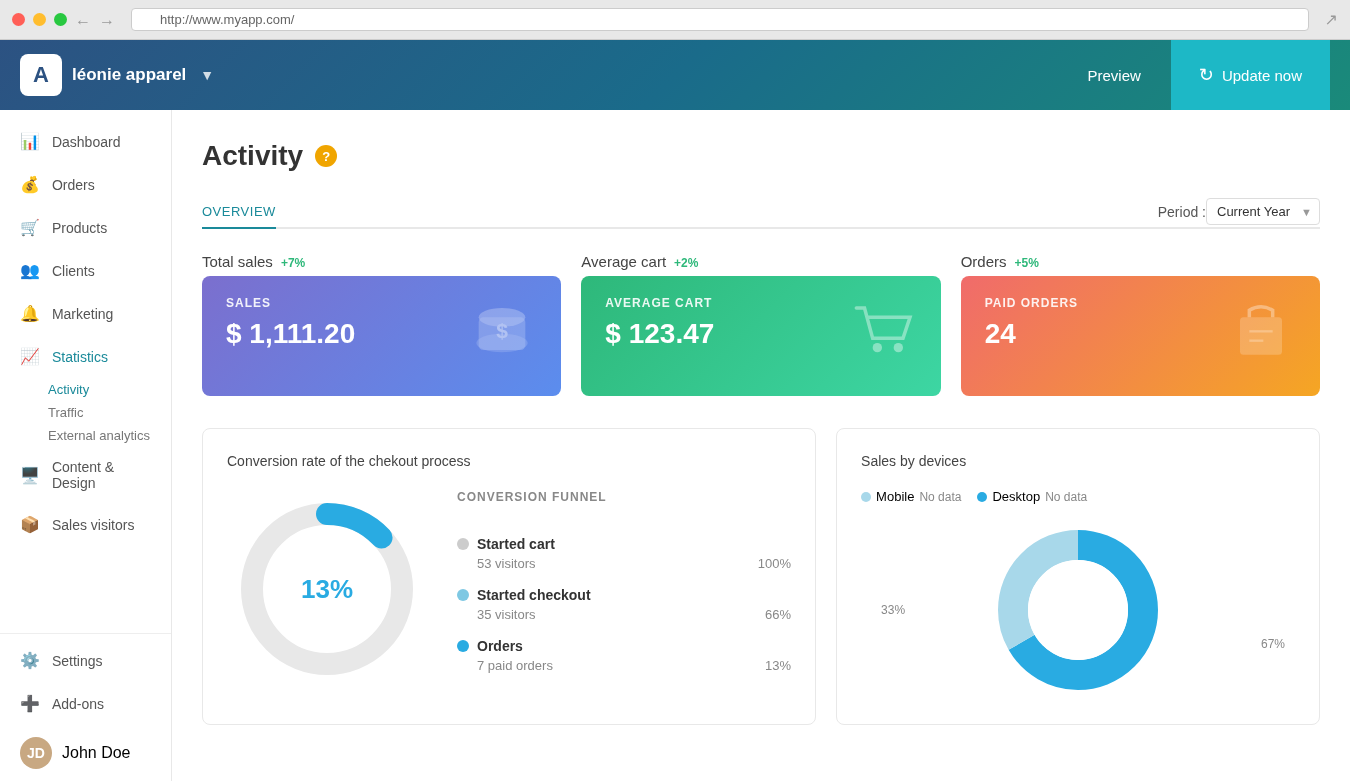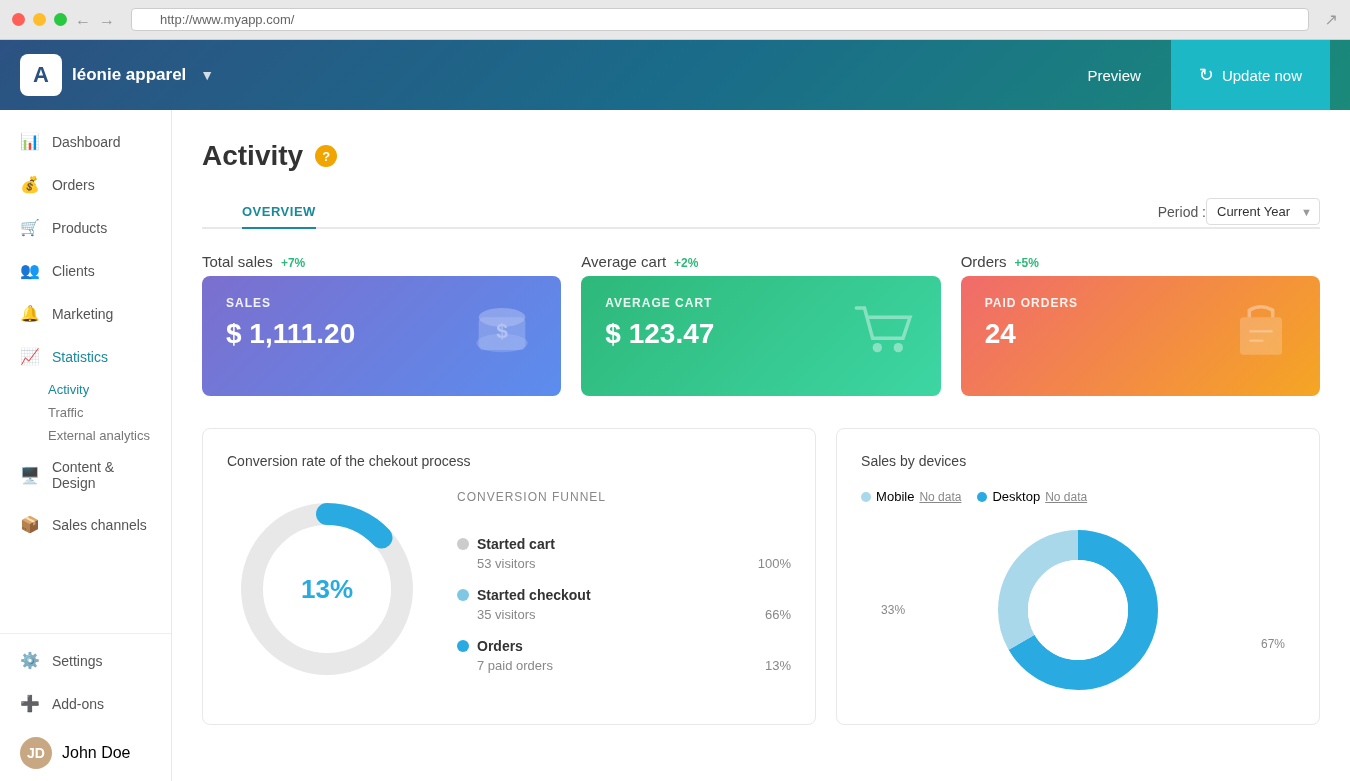--- a/index.html
+++ b/index.html
@@ -137,22 +137,21 @@
     
     .tab-bar { display: flex; gap: 0; margin-bottom: 24px; border-bottom: 2px solid #e8e8e8; align-items: center; }
     .tab {
       padding: 8px 0;
       font-size: 13px;
       color: #888;
       cursor: pointer;
       border-bottom: 2px solid transparent;
       margin-bottom: -2px;
       letter-spacing: 0.5px;
-      font-weight: 700;
-      margin-left: 40px;
+      font-weight: 400;
     }
     .tab.active { color: #1a8a9a; border-bottom: 2px solid #1a8a9a; }
     .period-selector {
       margin-left: auto;
       display: flex;
       align-items: center;
       font-size: 14px;
       color: #555;
     }
     .period-dropdown {
@@ -212,39 +211,39 @@
       border-radius: 8px;
       padding: 24px;
     }
     .chart-title { font-size: 14px; color: #444; font-weight: 500; margin-bottom: 20px; }
 
     
     .donut-container { display: flex; align-items: center; gap: 30px; }
     .donut-label { font-size: 26px; font-weight: 700; color: #29abe2; }
 
     .funnel-list { flex: 1; }
-    .funnel-title { font-size: 12px; font-weight: 400; color: #888; letter-spacing: 1px; margin-bottom: 32px; }
+    .funnel-title { font-size: 12px; font-weight: 700; color: #888; letter-spacing: 1px; margin-bottom: 32px; }
     .funnel-item { margin-bottom: 16px; }
     .funnel-item-header { display: flex; align-items: center; gap: 8px; margin-bottom: 4px; }
     .funnel-dot { width: 12px; height: 12px; border-radius: 50%; flex-shrink: 0; }
     .funnel-dot-gray { background: #ccc; }
     .funnel-dot-light-blue { background: #7ec8e3; }
     .funnel-dot-blue { background: #29abe2; }
     .funnel-name { font-size: 14px; font-weight: 600; color: #333; }
     .funnel-stats { display: flex; gap: 0; padding-left: 20px; }
     .funnel-visitors { font-size: 13px; color: #888; flex: 1; }
     .funnel-pct { font-size: 13px; color: #888; text-align: right; }
 
     
     .devices-legend { display: flex; gap: 16px; margin-bottom: 16px; font-size: 13px; }
     .legend-item { display: flex; align-items: center; gap: 5px; }
     .legend-dot { width: 10px; height: 10px; border-radius: 50%; }
     .legend-dot-mobile { background: #a8d8ea; }
     .legend-dot-desktop { background: #29abe2; }
-    .legend-nodata { color: #888; font-size: 12px; text-decoration: underline; }
+    .legend-nodata { color: #888; font-size: 12px; }
 
     .devices-donut { display: flex; justify-content: center; align-items: center; position: relative; }
     .devices-pct-33 { position: absolute; left: 20px; top: 50%; transform: translateY(-50%); font-size: 12px; color: #888; }
     .devices-pct-67 { position: absolute; right: 10px; top: 65%; font-size: 12px; color: #888; }
   </style>
 </head>
 <body>
 
 <div class="browser-chrome">
   <div class="dot dot-red"></div>
@@ -303,21 +302,21 @@
     <div class="sidebar-sub active">Activity</div>
     <div class="sidebar-sub">Traffic</div>
     <div class="sidebar-sub">External analytics</div>
 
     <div class="sidebar-item">
       <span class="sidebar-icon">🖥️</span>
       <span>Content &amp; Design</span>
     </div>
     <div class="sidebar-item">
       <span class="sidebar-icon">📦</span>
-      <span>Sales channels</span>
+      <span>Sales visitors</span>
     </div>
 
     <div class="sidebar-bottom">
       <div class="sidebar-item">
         <span class="sidebar-icon">⚙️</span>
         <span>Settings</span>
       </div>
       <div class="sidebar-item">
         <span class="sidebar-icon">➕</span>
         <span>Add-ons</span>

